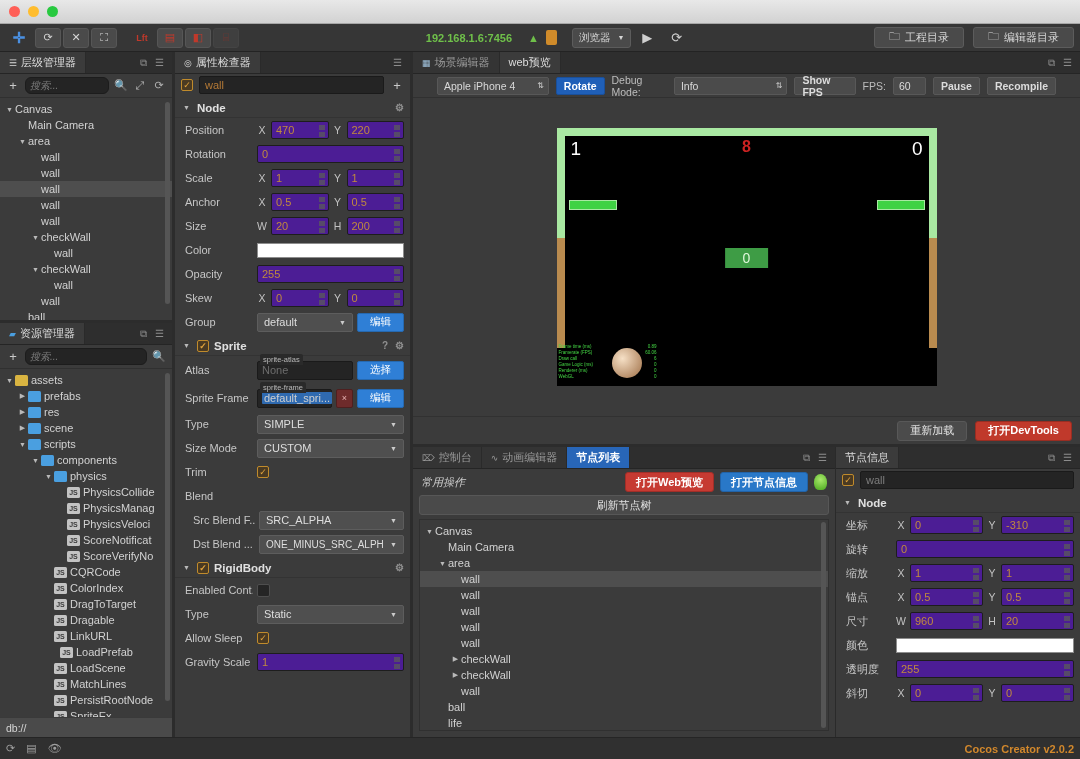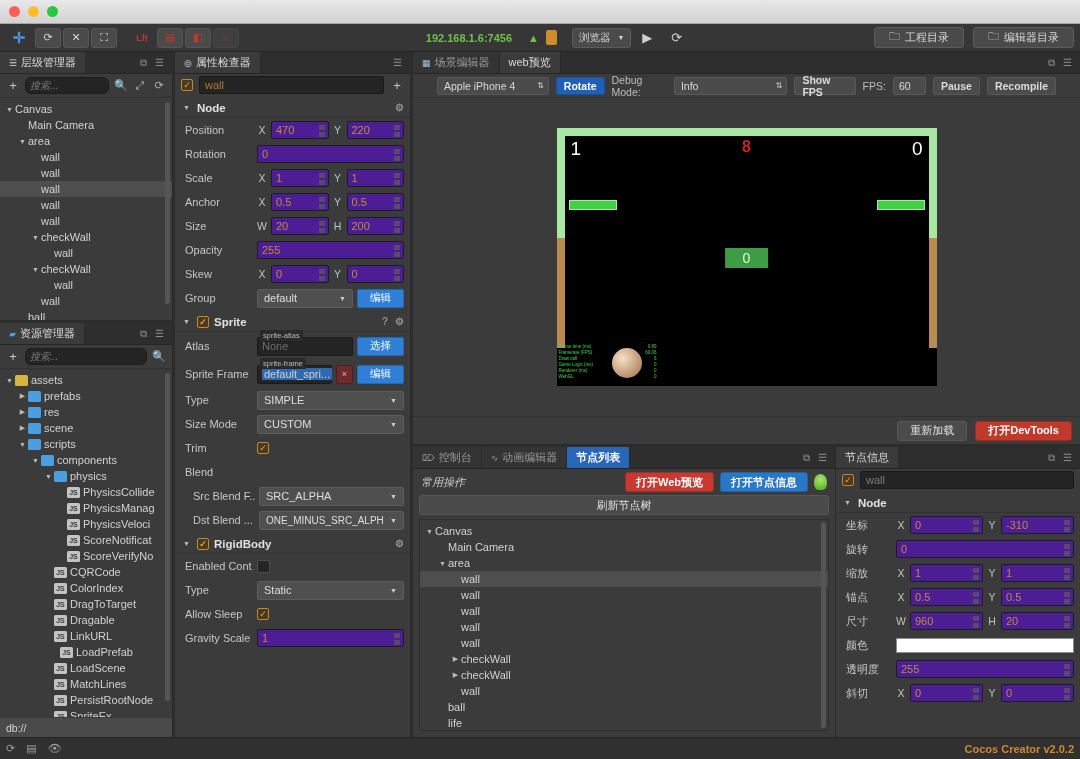--- a/index.html
+++ b/index.html
@@ -571,20 +571,24 @@
         </div>
 
         <div class="row">
           <div class="row-lbl">Size</div>
           <span class="ax">W</span>
           <div class="num">20</div>
           <span class="ax">H</span>
           <div class="num">200</div>
         </div>
 
+        <div class="row">
+          <div class="row-lbl">Color</div>
+          <div class="colorbar"></div>
+        </div>
 
         <div class="row">
           <div class="row-lbl">Opacity</div>
           <div class="num wide">255</div>
         </div>
 
         <div class="row">
           <div class="row-lbl">Skew</div>
           <span class="ax">X</span>
           <div class="num">0</div>

